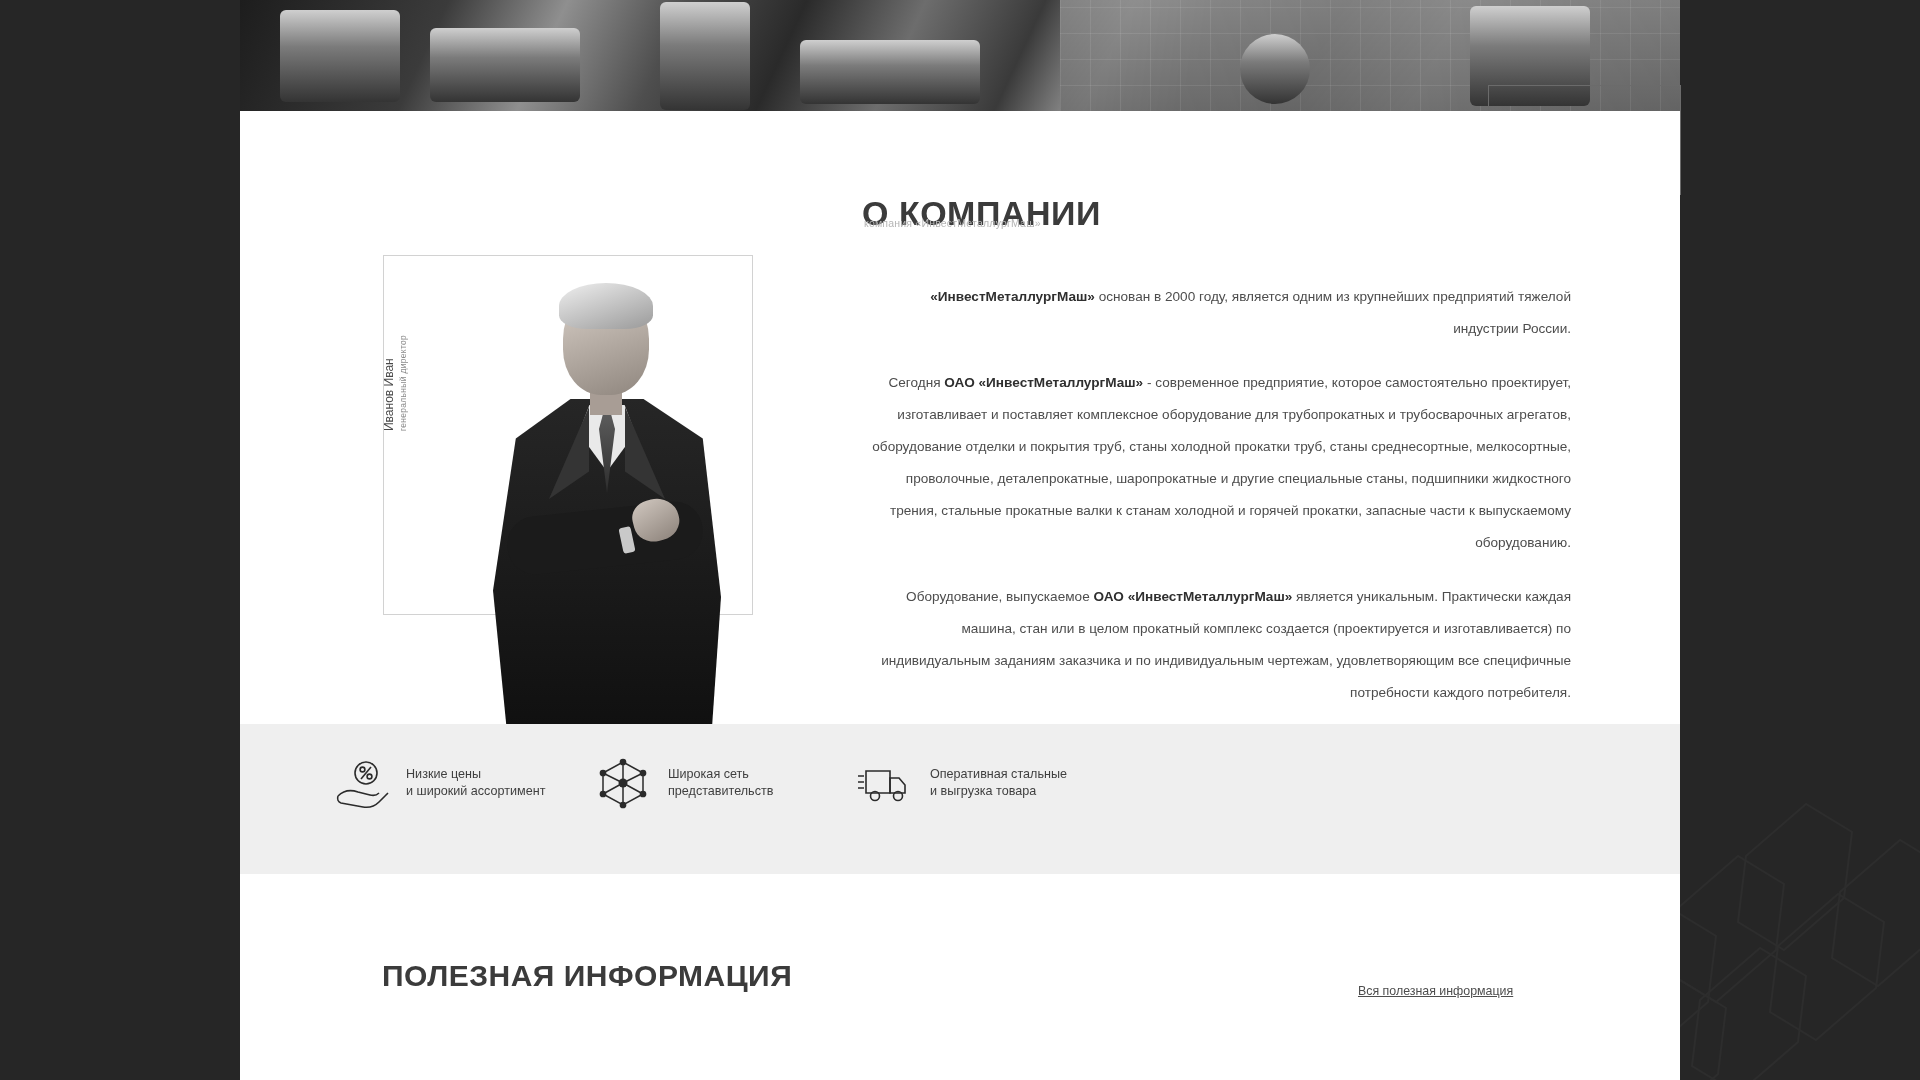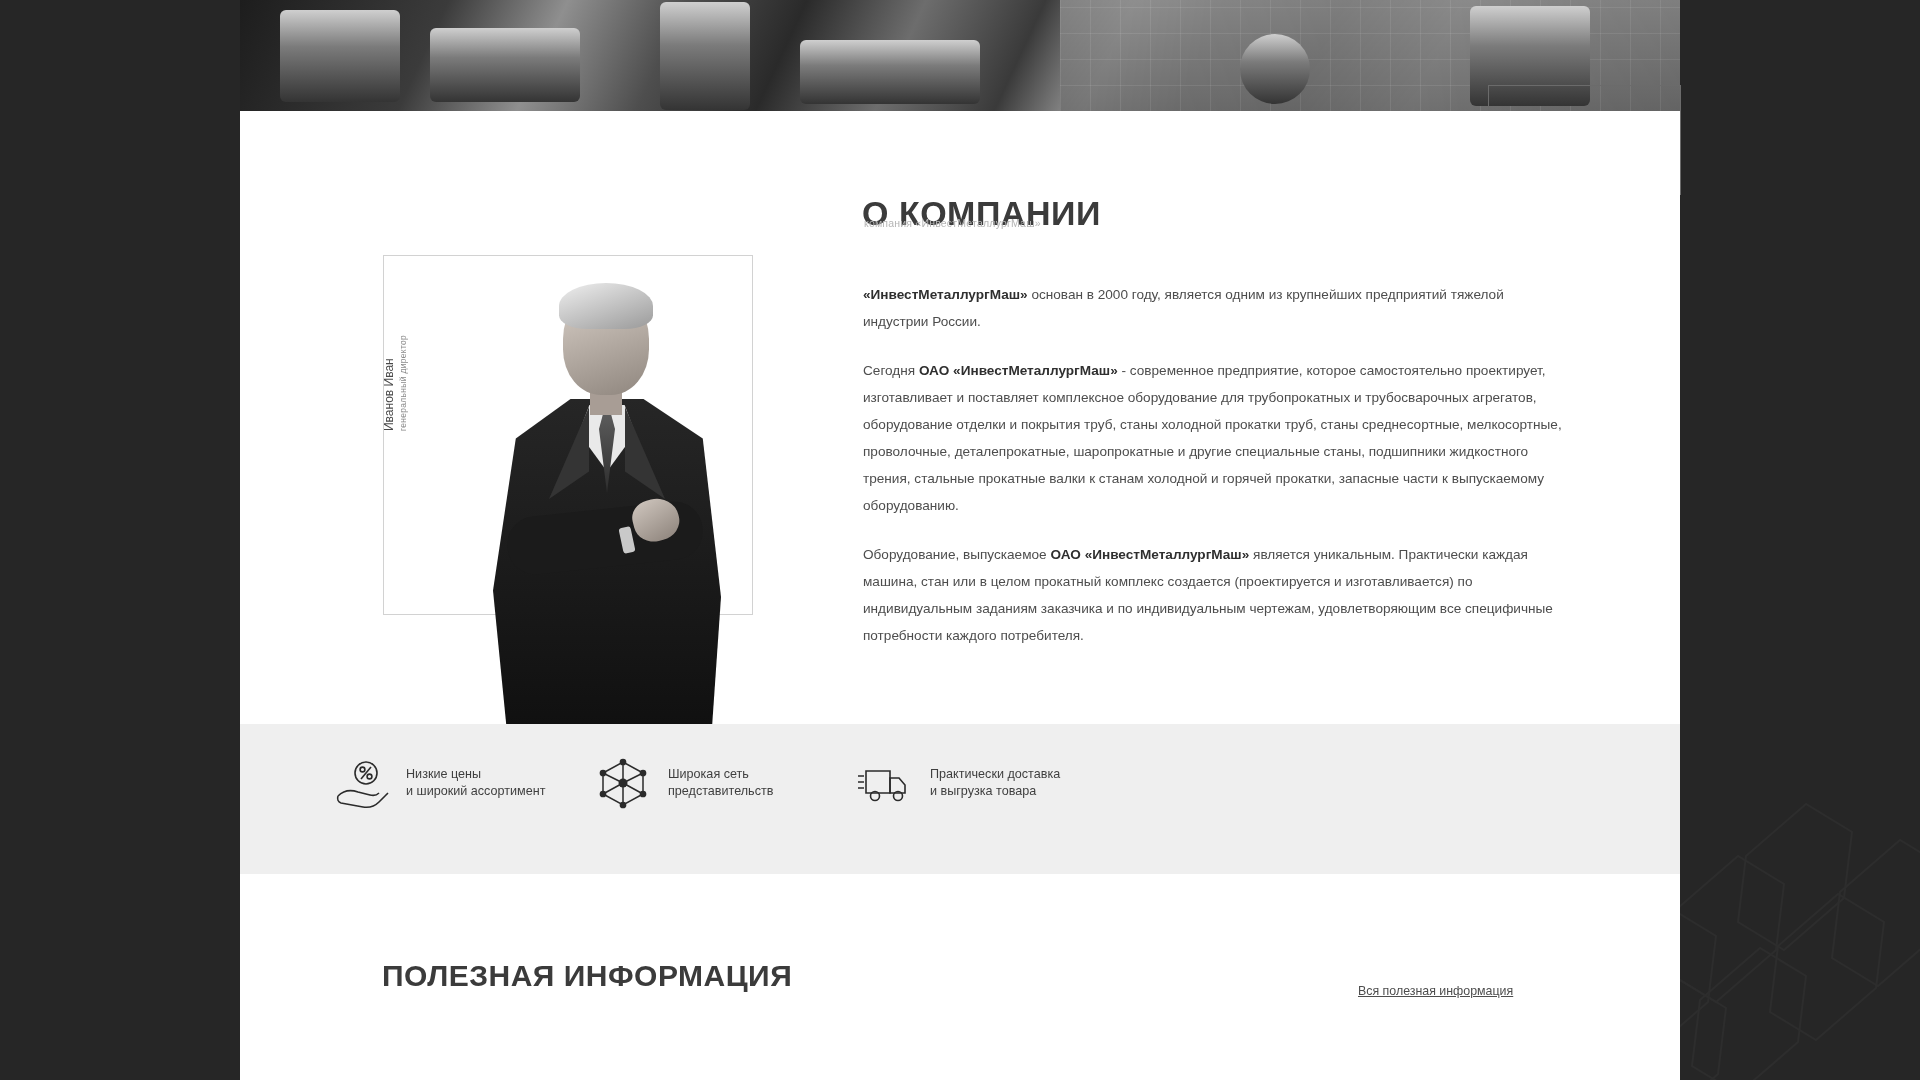--- a/index.html
+++ b/index.html
@@ -220,22 +220,23 @@
     margin-top: 2px;
     letter-spacing: .3px;
   }
 
   .about-text {
     position: absolute;
     left: 623px;
     top: 170px;
     width: 708px;
     font-size: 13.6px;
-    line-height: 27px;
+    line-height: 32px;
     color: #4d4d4d;
+    text-align: right;
   }
   .about-text p { margin: 0 0 22px 0; }
   .about-text p:last-child { margin-bottom: 16px; }
   .about-text b { color: #2f2f2f; font-weight: bold; }
 
   
   .benefits {
     position: absolute;
     left: 0;
     top: 613px;
@@ -405,21 +406,21 @@
           <span class="ico">
             <svg viewBox="0 0 58 54" fill="none" stroke="#2b2b2b" stroke-width="1.6">
               <path d="M10 15 h24 v22 h-24 z"></path>
               <path d="M34 22 h9 l6 7 v8 h-15 z"></path>
               <circle cx="19" cy="40" r="4.5"></circle>
               <circle cx="42" cy="40" r="4.5"></circle>
               <path d="M2 20 h6 M2 26 h6 M2 32 h6"></path>
             </svg>
           </span>
           <span class="txt">
-            <span>Практически доставка</span><br>
+            <span>Оперативная стальные</span><br>
             <span>и выгрузка товара</span>
           </span>
         </div>
 
       </div>
     </section>
 
     <section class="useful">
       <h2 class="useful-title">ПОЛЕЗНАЯ ИНФОРМАЦИЯ</h2>
       <a class="useful-link" href="#">Вся полезная информация</a>

